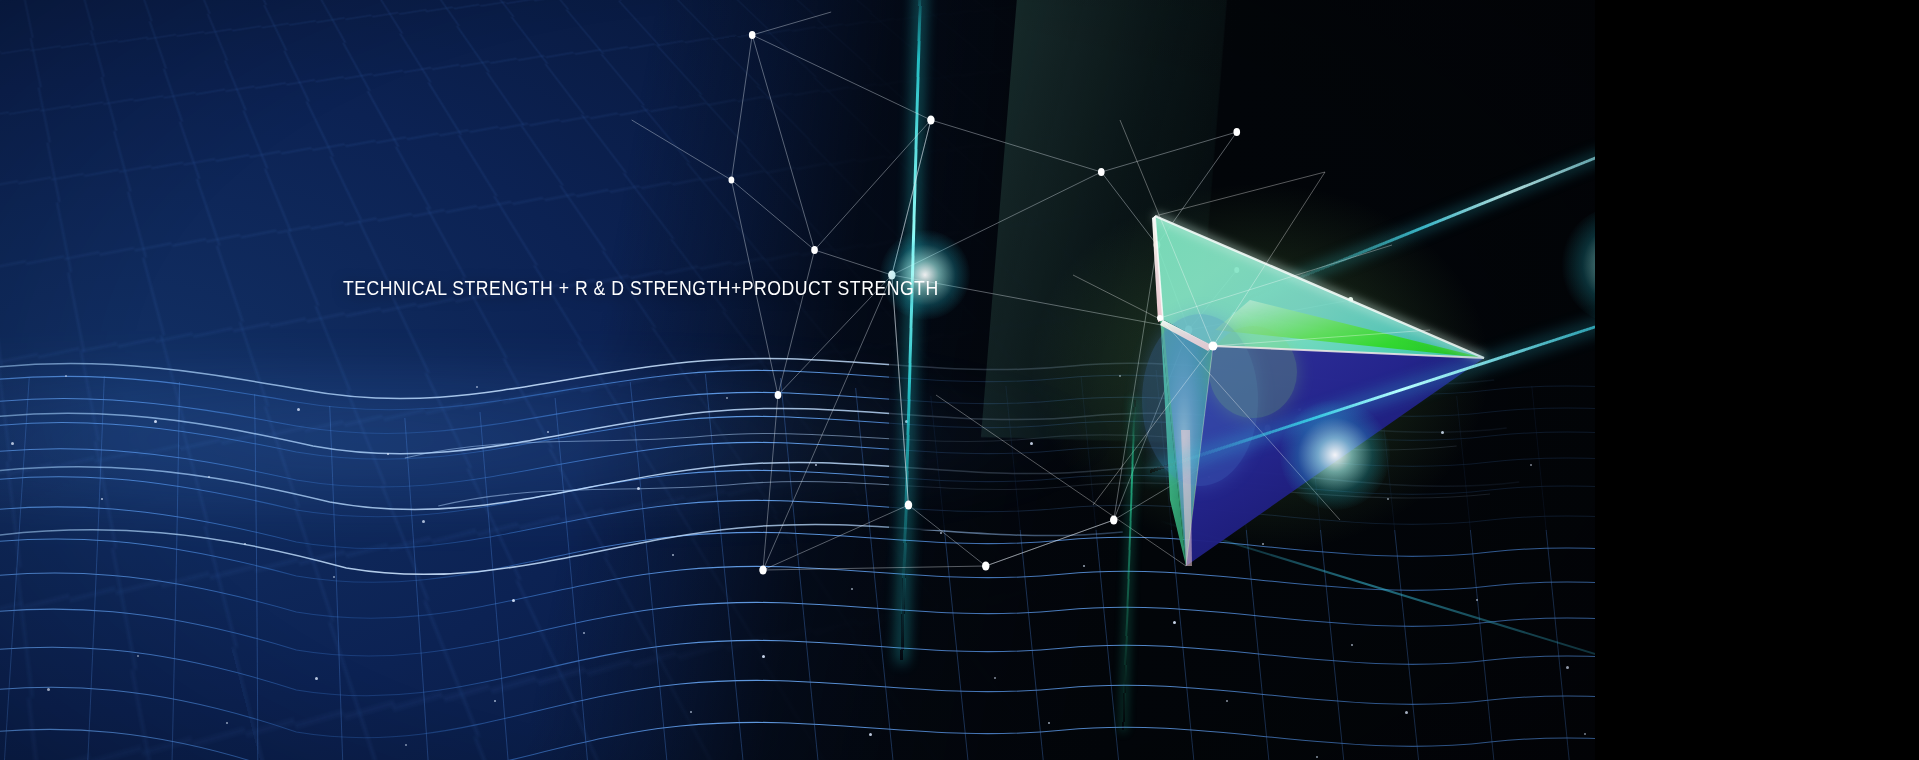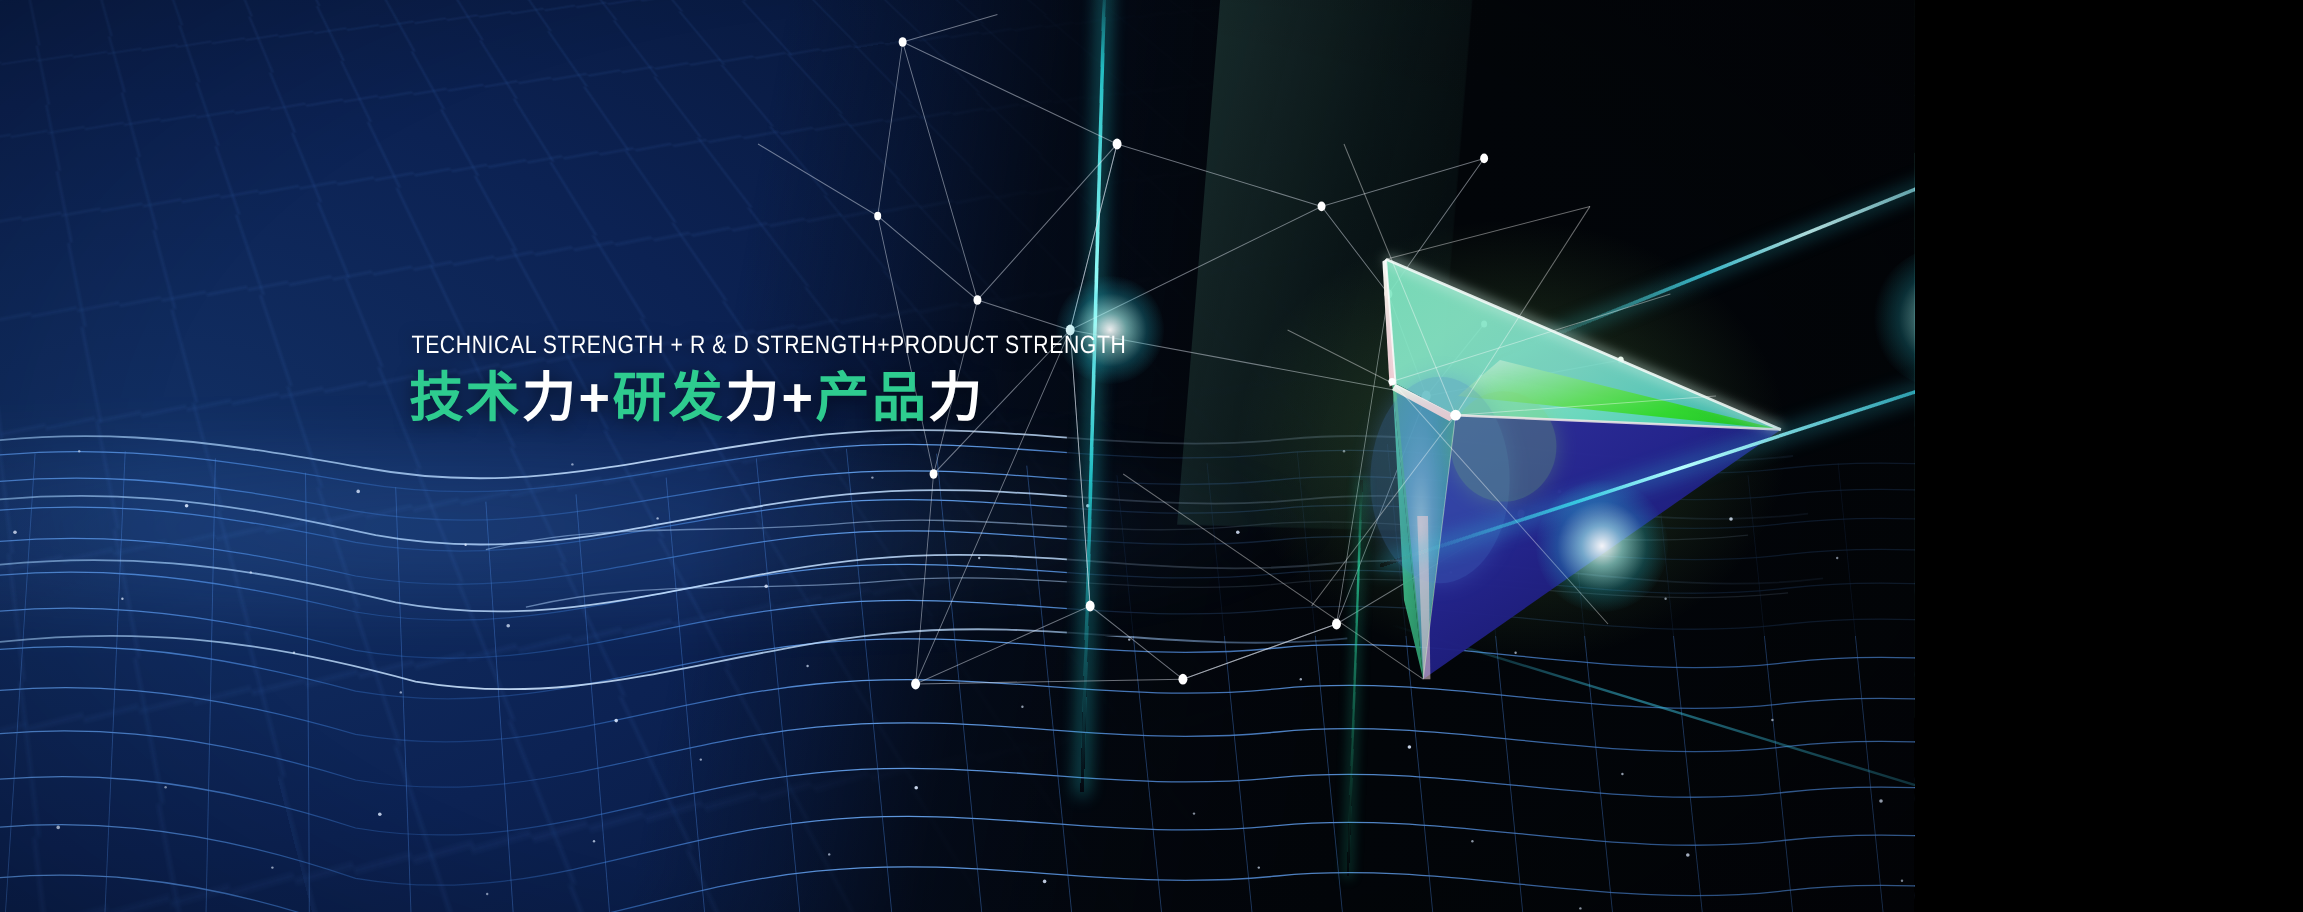--- a/index.html
+++ b/index.html
@@ -471,18 +471,15 @@
   <div class="beam beam-v2"></div>
   <div class="beam beam-d1"></div>
   <div class="flare flare-1"></div>
   <div class="flare flare-2"></div>
   <div class="flare flare-3"></div>
 
   <div class="bg-vignette"></div>
 
   <div class="copy">
     <p class="eyebrow">TECHNICAL STRENGTH + R &amp; D STRENGTH+PRODUCT STRENGTH</p>
-    <h1 class="headline">
-      <span class="g">技术</span><span class="w">力</span><span class="w">+</span><span class="g">研发</span><span class="w">力</span><span class="w">+</span><span class="g">产品</span><span class="w">力</span>
-    </h1>
   </div>
 
 </div>
 
 </body></html>

